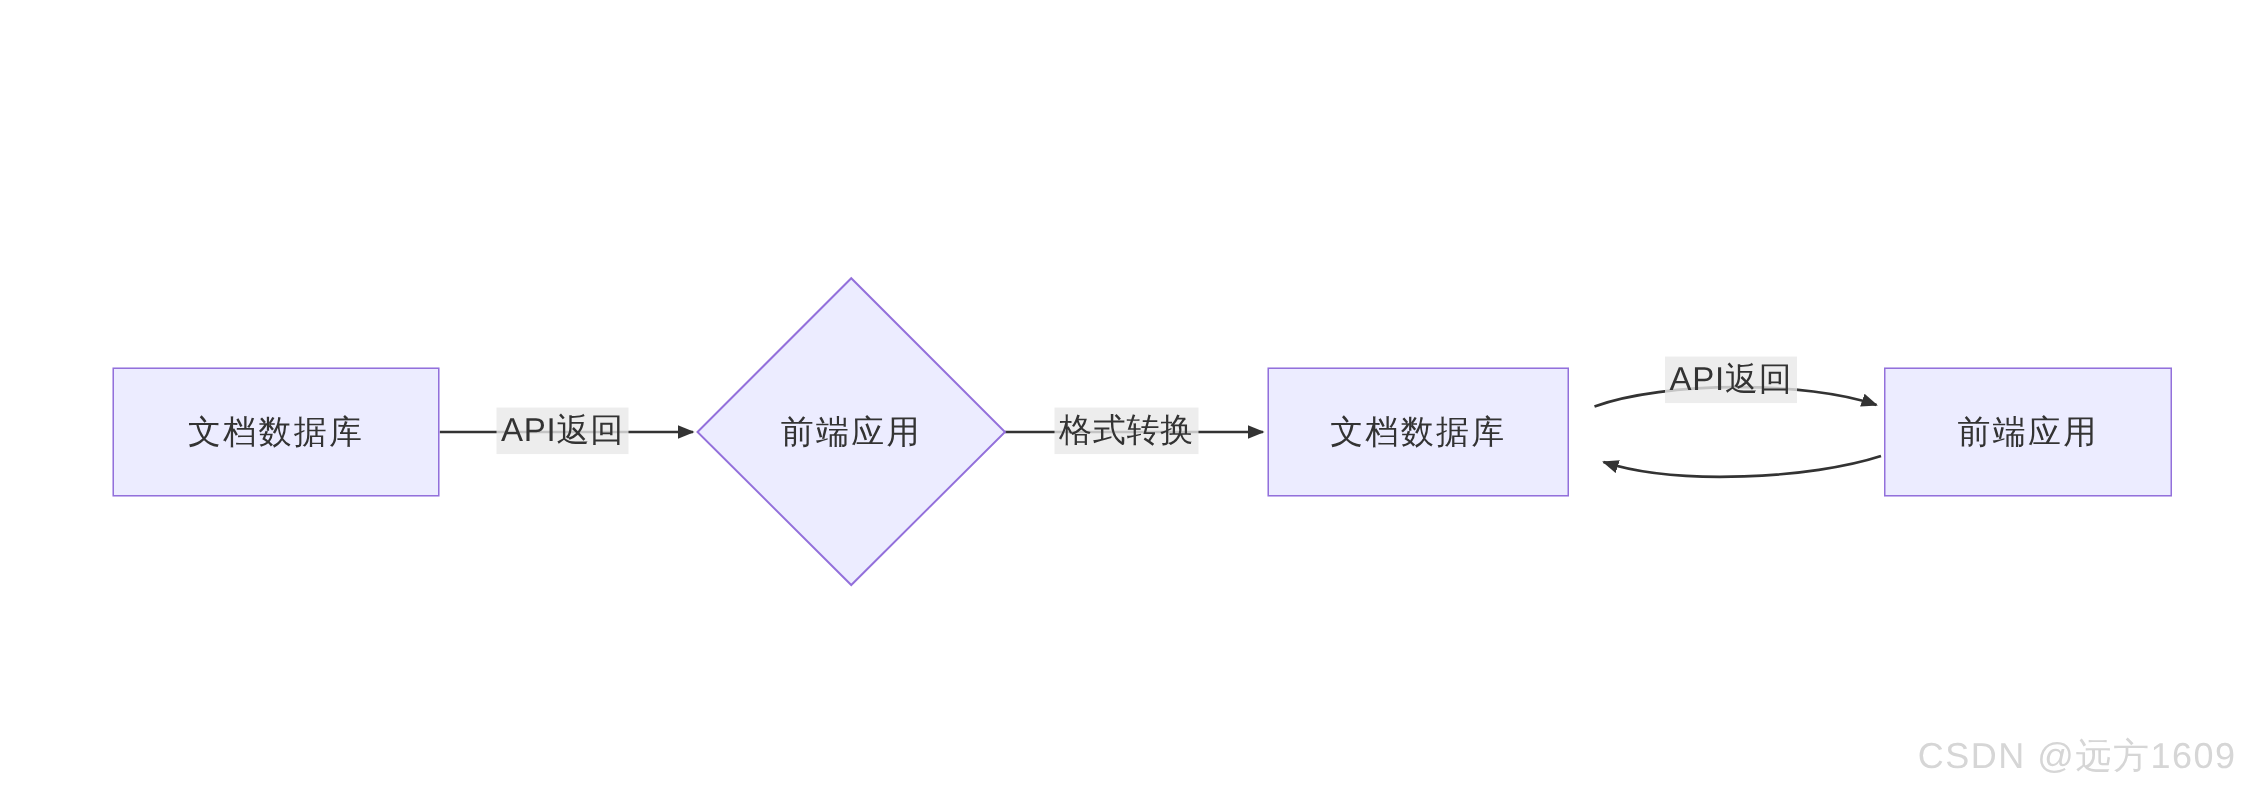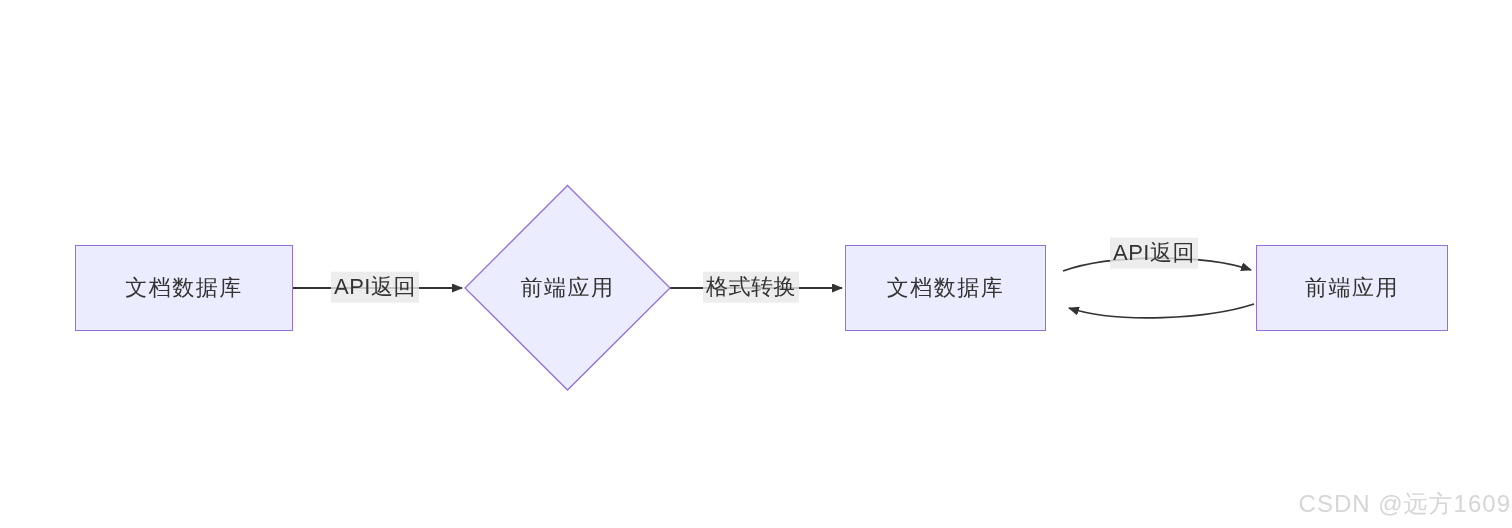--- a/index.html
+++ b/index.html
@@ -57,21 +57,21 @@
     background: rgba(232, 232, 232, 0.8);
     color: #333333;
     font-size: 22px;
     line-height: 1.3;
     padding: 1px 3px;
     letter-spacing: 0.5px;
     white-space: nowrap;
   }
   .watermark {
     position: absolute;
-    right: 1px;
+    right: 21px;
     bottom: 8px;
     font-size: 24px;
     letter-spacing: 1px;
     color: #d6d6d6;
     text-shadow: 1px 1px 1px #ffffff;
     white-space: nowrap;
   }
 </style>
 </head>
 <body>

